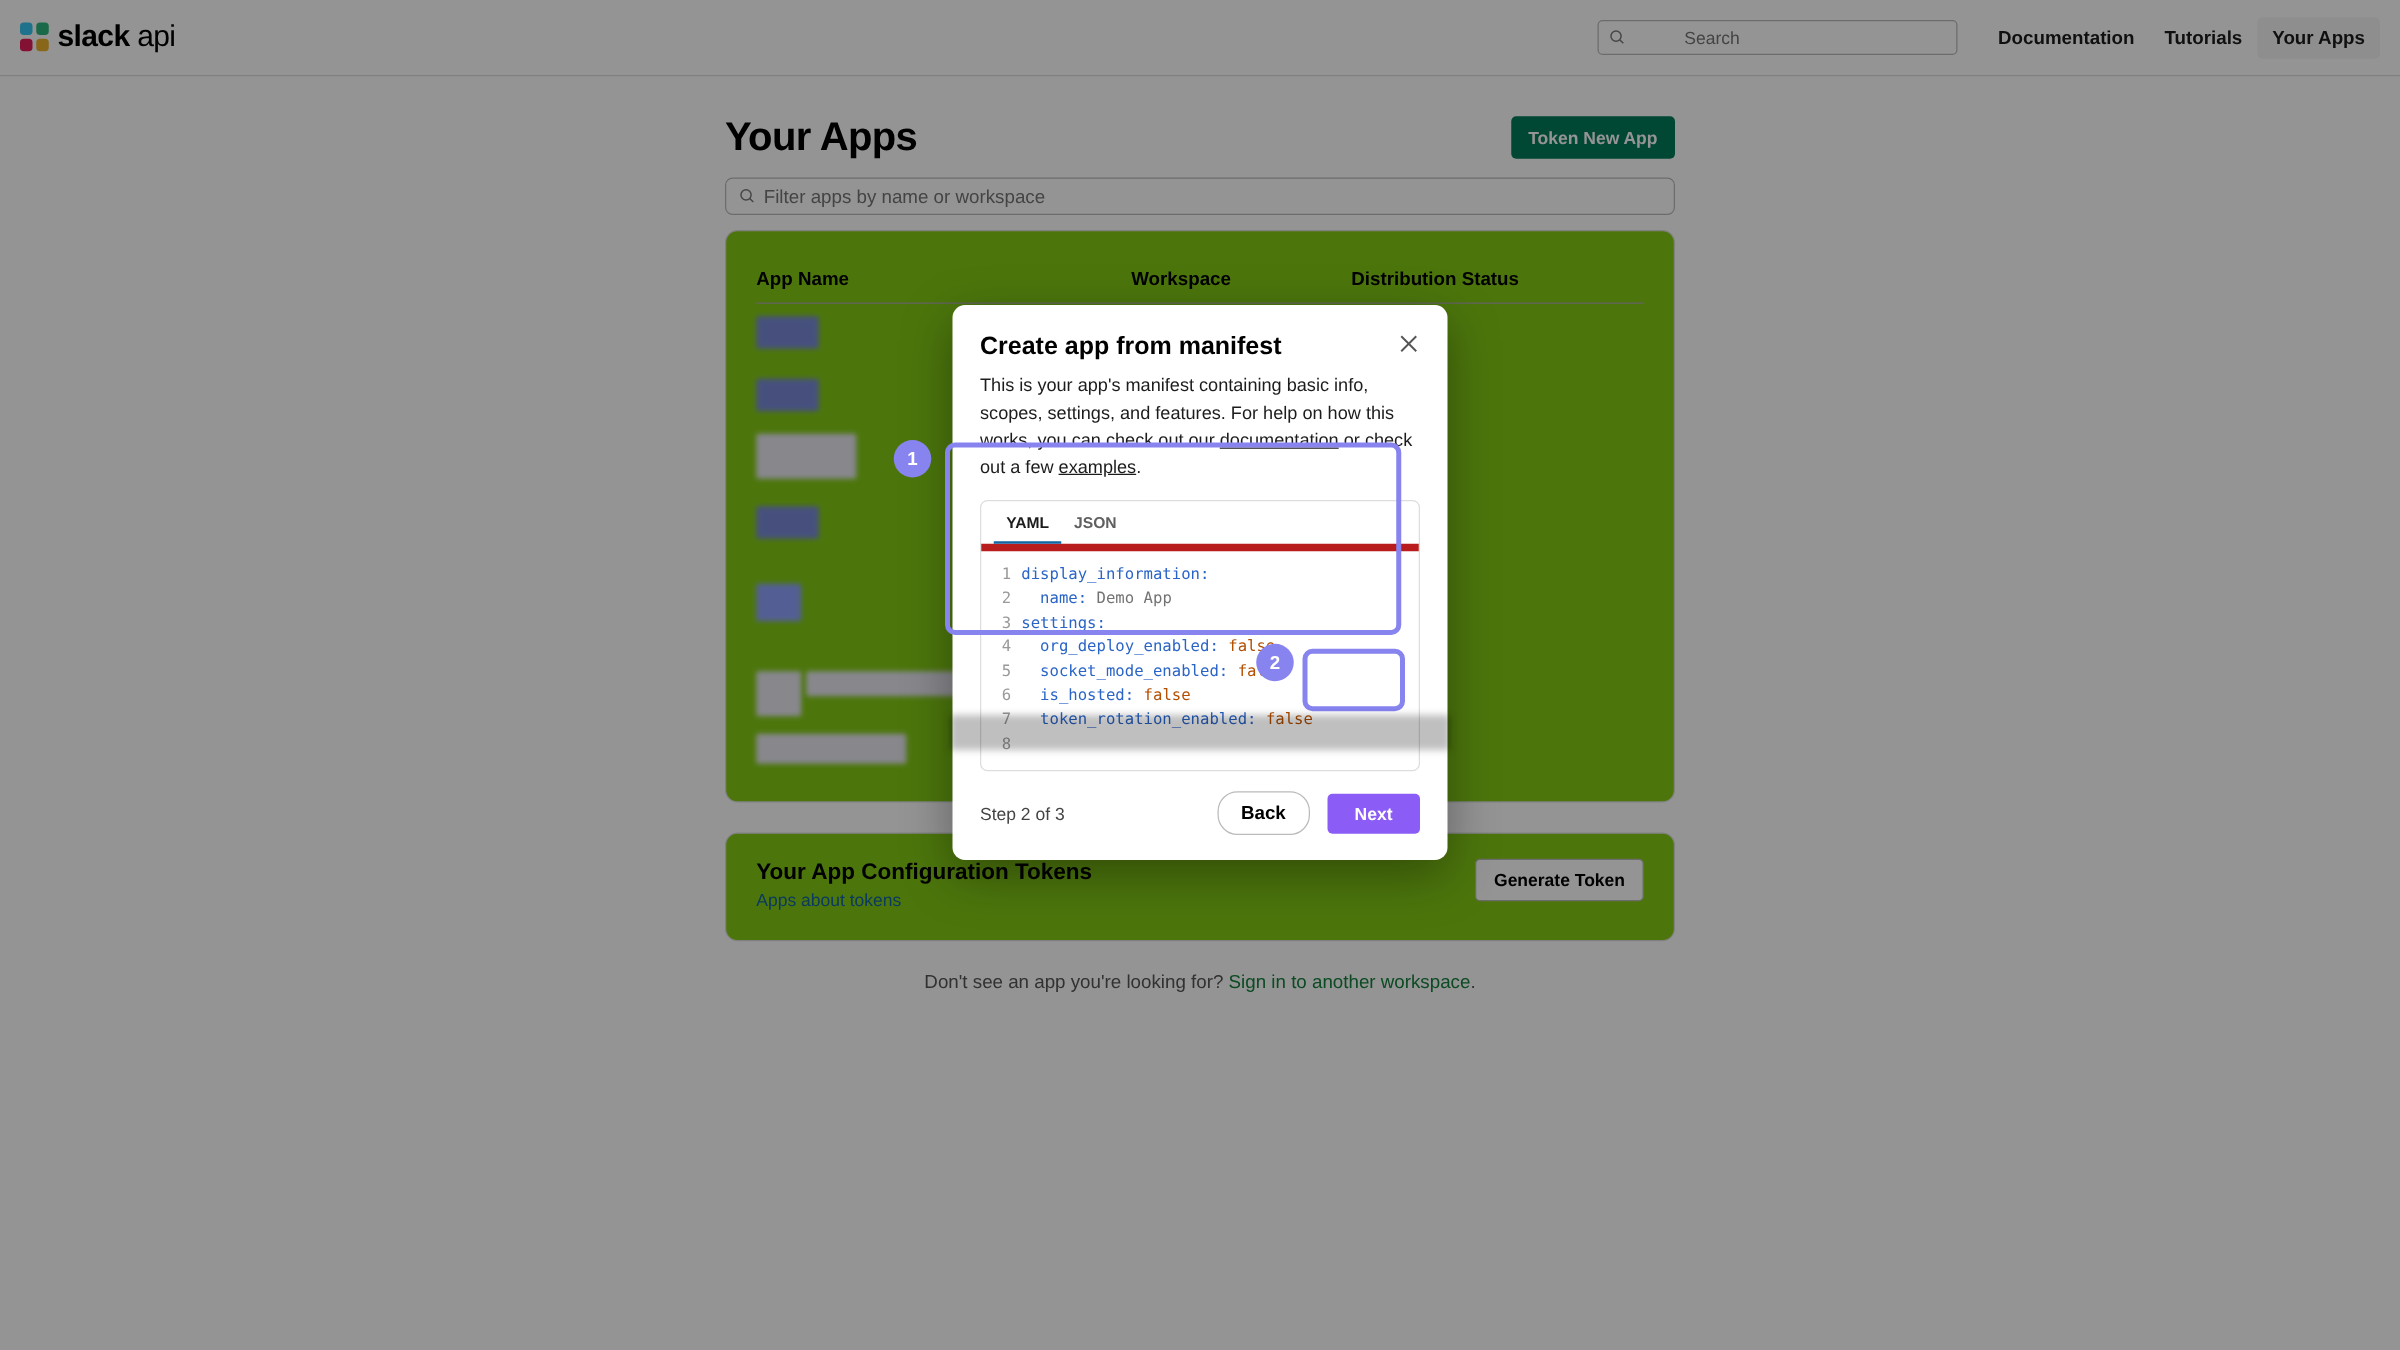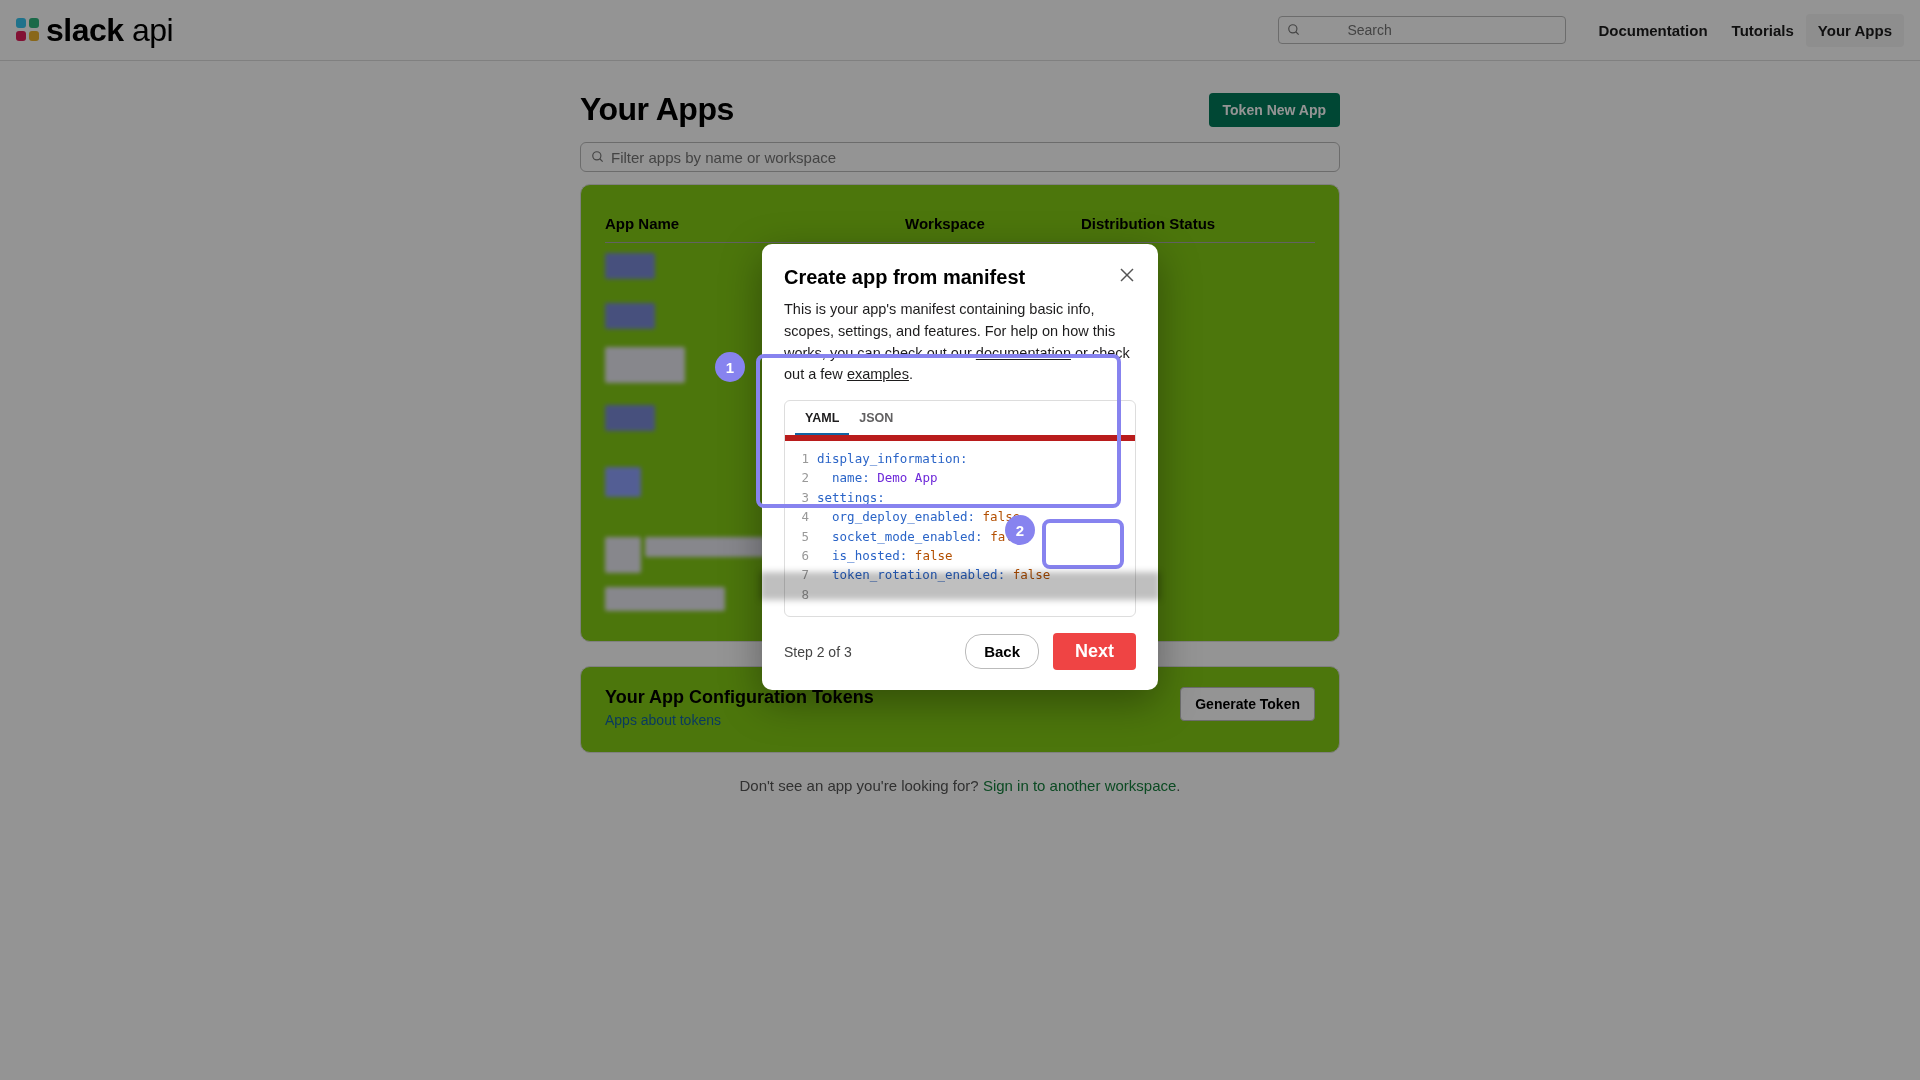--- a/index.html
+++ b/index.html
@@ -22,21 +22,21 @@
     padding: 0 16px;
     background: #fff;
   }
   .logo-wrap { display: flex; align-items: center; gap: 6px; }
   .slack-mark {
     width: 24px; height: 24px;
     display: grid; grid-template-columns: 1fr 1fr; grid-template-rows: 1fr 1fr; gap: 2px;
   }
   .slack-mark span { display:block; width:10px; height:10px; border-radius:3px; }
   .sm1{background:#36c5f0;} .sm2{background:#2eb67d;} .sm3{background:#e01e5a;} .sm4{background:#ecb22e;}
-  .logo-text { font-size: 32px; font-weight: 700; letter-spacing: -0.5px; text-align: right; }
+  .logo-text { font-size: 24px; font-weight: 700; letter-spacing: -0.5px; text-align: right; }
   .logo-text .light { font-weight: 400; }
   .spacer { flex: 1; }
   .search-wrap {
     width: 288px; height: 28px; border: 1px solid #bbb; border-radius: 4px;
     display: flex; align-items: center; padding: 0 8px; margin-right: 20px; gap: 40px;
   }
   .search-wrap input {
     border: none; outline: none; flex: 1; font-size: 14px; background: transparent;
   }
   .icon-search { width:14px; height:14px; margin-right:6px; }
@@ -105,30 +105,30 @@
   .tab { font-size:12.5px; font-weight:700; padding:10px 10px 8px; color:#616061; cursor:pointer; }
   .tab.active { color:#1d1c1d; border-bottom:2px solid #1264a3; }
   .code-area {
     font-family: ui-monospace, Menlo, Consolas, monospace;
     font-size: 12.5px; padding: 8px 10px 12px; line-height: 1.55;
     white-space: pre;
   }
   .ln { color:#999; display:inline-block; width:14px; text-align:right; margin-right:8px; user-select:none;}
   .kw { color:#2a64c7; }
   .bool { color:#b34f00; }
-  .plain { color:#6d28d9;margin-top:39px; }
+  .plain { color:#737373;margin-top:39px; }
   .modal-foot { display:flex; align-items:center; margin-top:16px; }
   .step-text { font-size:14px; color:#444; }
   .foot-spacer { flex:1; }
   .btn-back {
     background:#fff; border:1px solid #bbb; border-radius:16px; font-size:15px; font-weight:700;
     padding:8px 18px; cursor:pointer; margin-right:14px;
   }
   .btn-next {
-    background:#ef4444; color:#fff; border:none; border-radius:4px; font-size:18px; font-weight:700;
+    background:#8b5cf6; color:#fff; border:none; border-radius:4px; font-size:14px; font-weight:700;
     padding:8px 22px; cursor:pointer;
   }
   .hl-box1 {
     position:absolute; border:4px solid #8783ef; border-radius:8px; pointer-events:none;
   }
   .badge {
     position:absolute; width:30px; height:30px; border-radius:50%;
     background:#8783ef; color:#fff; font-weight:700; font-size:15px;
     display:flex; align-items:center; justify-content:center; pointer-events:none;
   }

